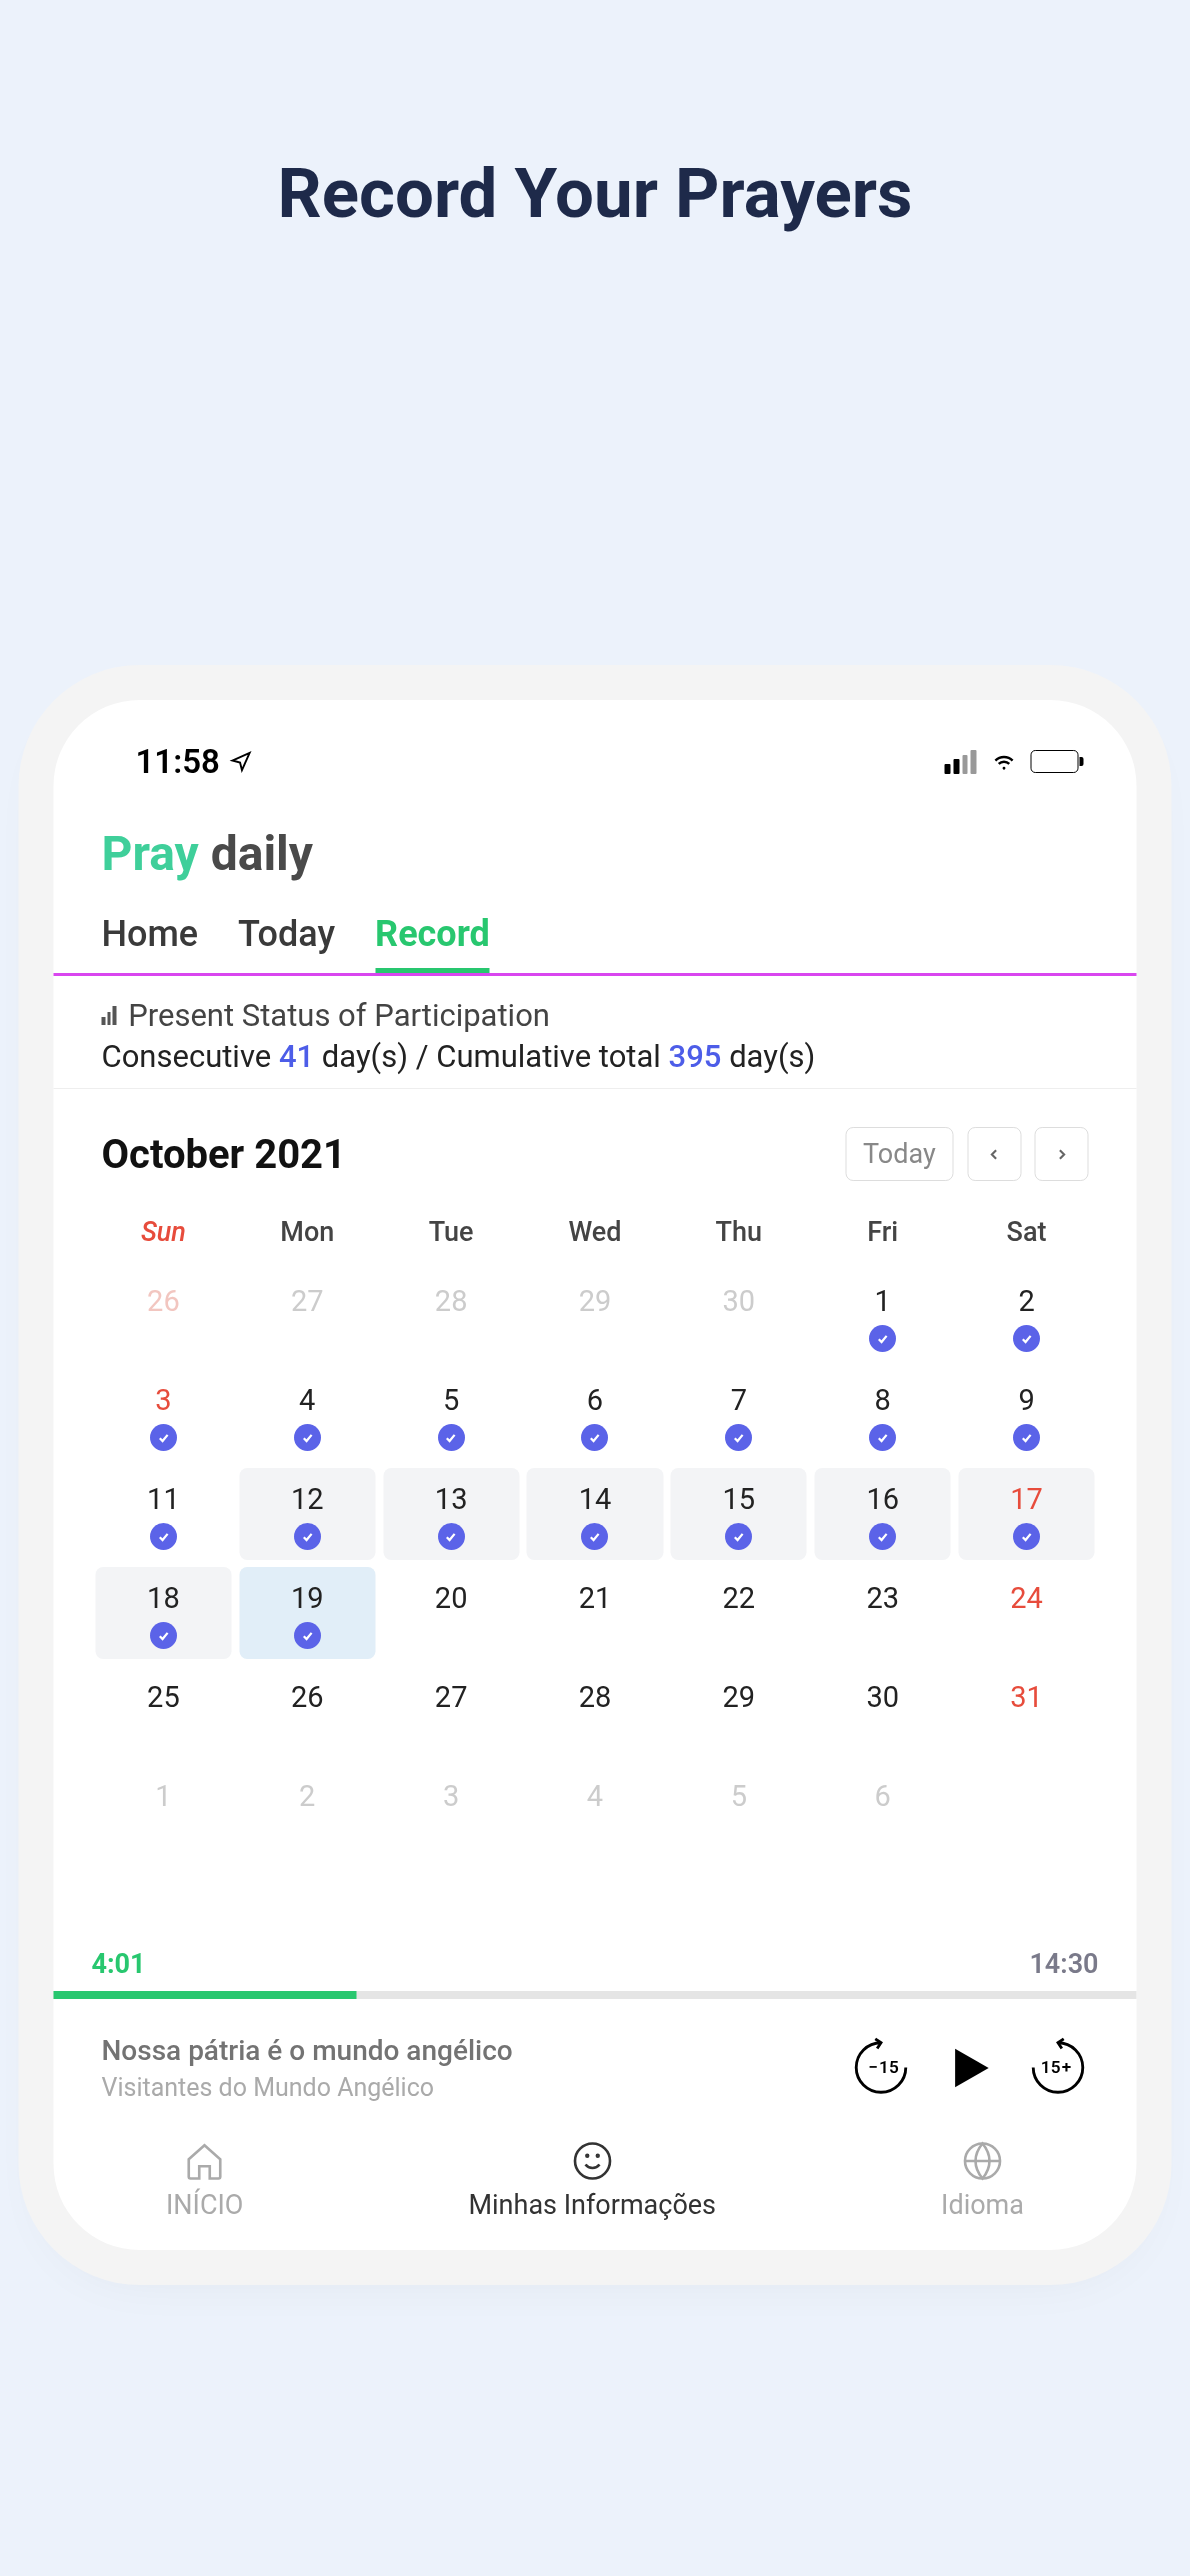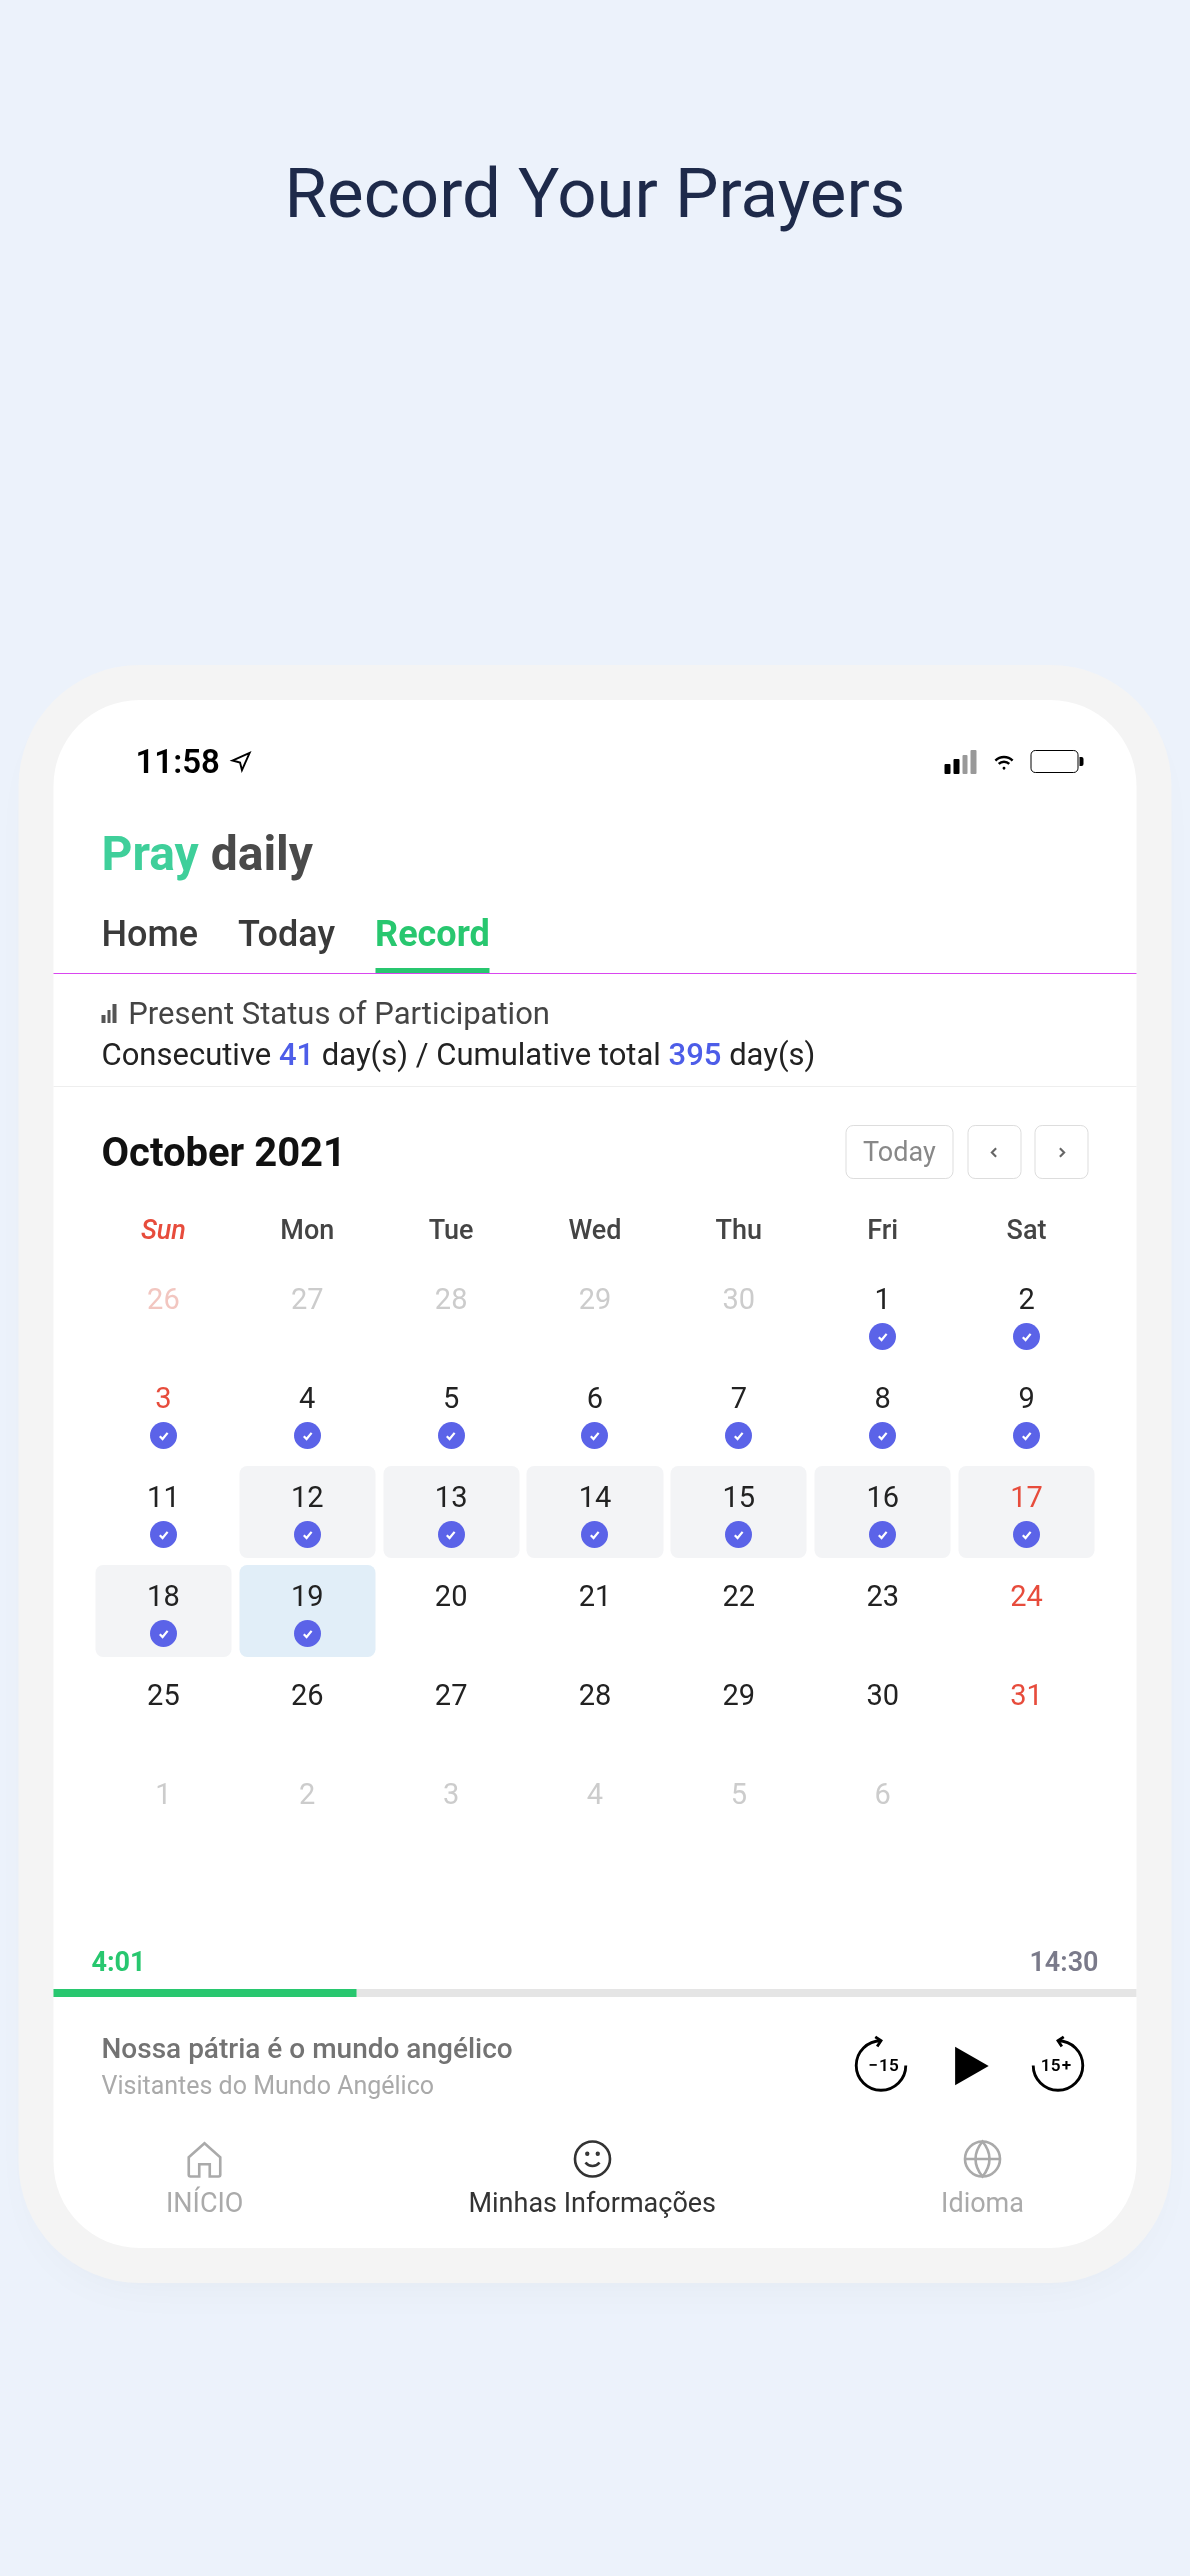--- a/index.html
+++ b/index.html
@@ -8,21 +8,21 @@
   background: #ecf2fb;
   width: 1190px;
   height: 2576px;
   overflow: hidden;
   position: relative;
 }
 .page-title {
   text-align: center;
   color: #1e2a4a;
   font-size: 69px;
-  font-weight: 400;
+  font-weight: 700;
   margin-top: 153px;
 }
 .phone-frame {
   position: absolute;
   left: 50%;
   transform: translateX(-50%);
   top: 700px;
   width: 1083px;
   background: #fff;
   border-radius: 86px;
@@ -53,21 +53,21 @@
   padding: 25px 48px 9.6px;
 }
 .logo { font-size: 48px; font-weight: 700; }
 .logo-pray { color: #3fcf9a; }
 .logo-daily { color: #4a4a4a; }
 
 .tabs {
   display: flex;
   gap: 40px;
   padding: 21px 48px 0;
-  border-bottom: 1px solid #d946ef;
+  border-bottom: 3px solid #d946ef;
 }
 .tab {
   font-size: 36px;
   font-weight: 500;
   color: #3a3a3a;
   padding-bottom: 13.4px;
   cursor: pointer;
 }
 .tab.active {
   color: #28c76f;

